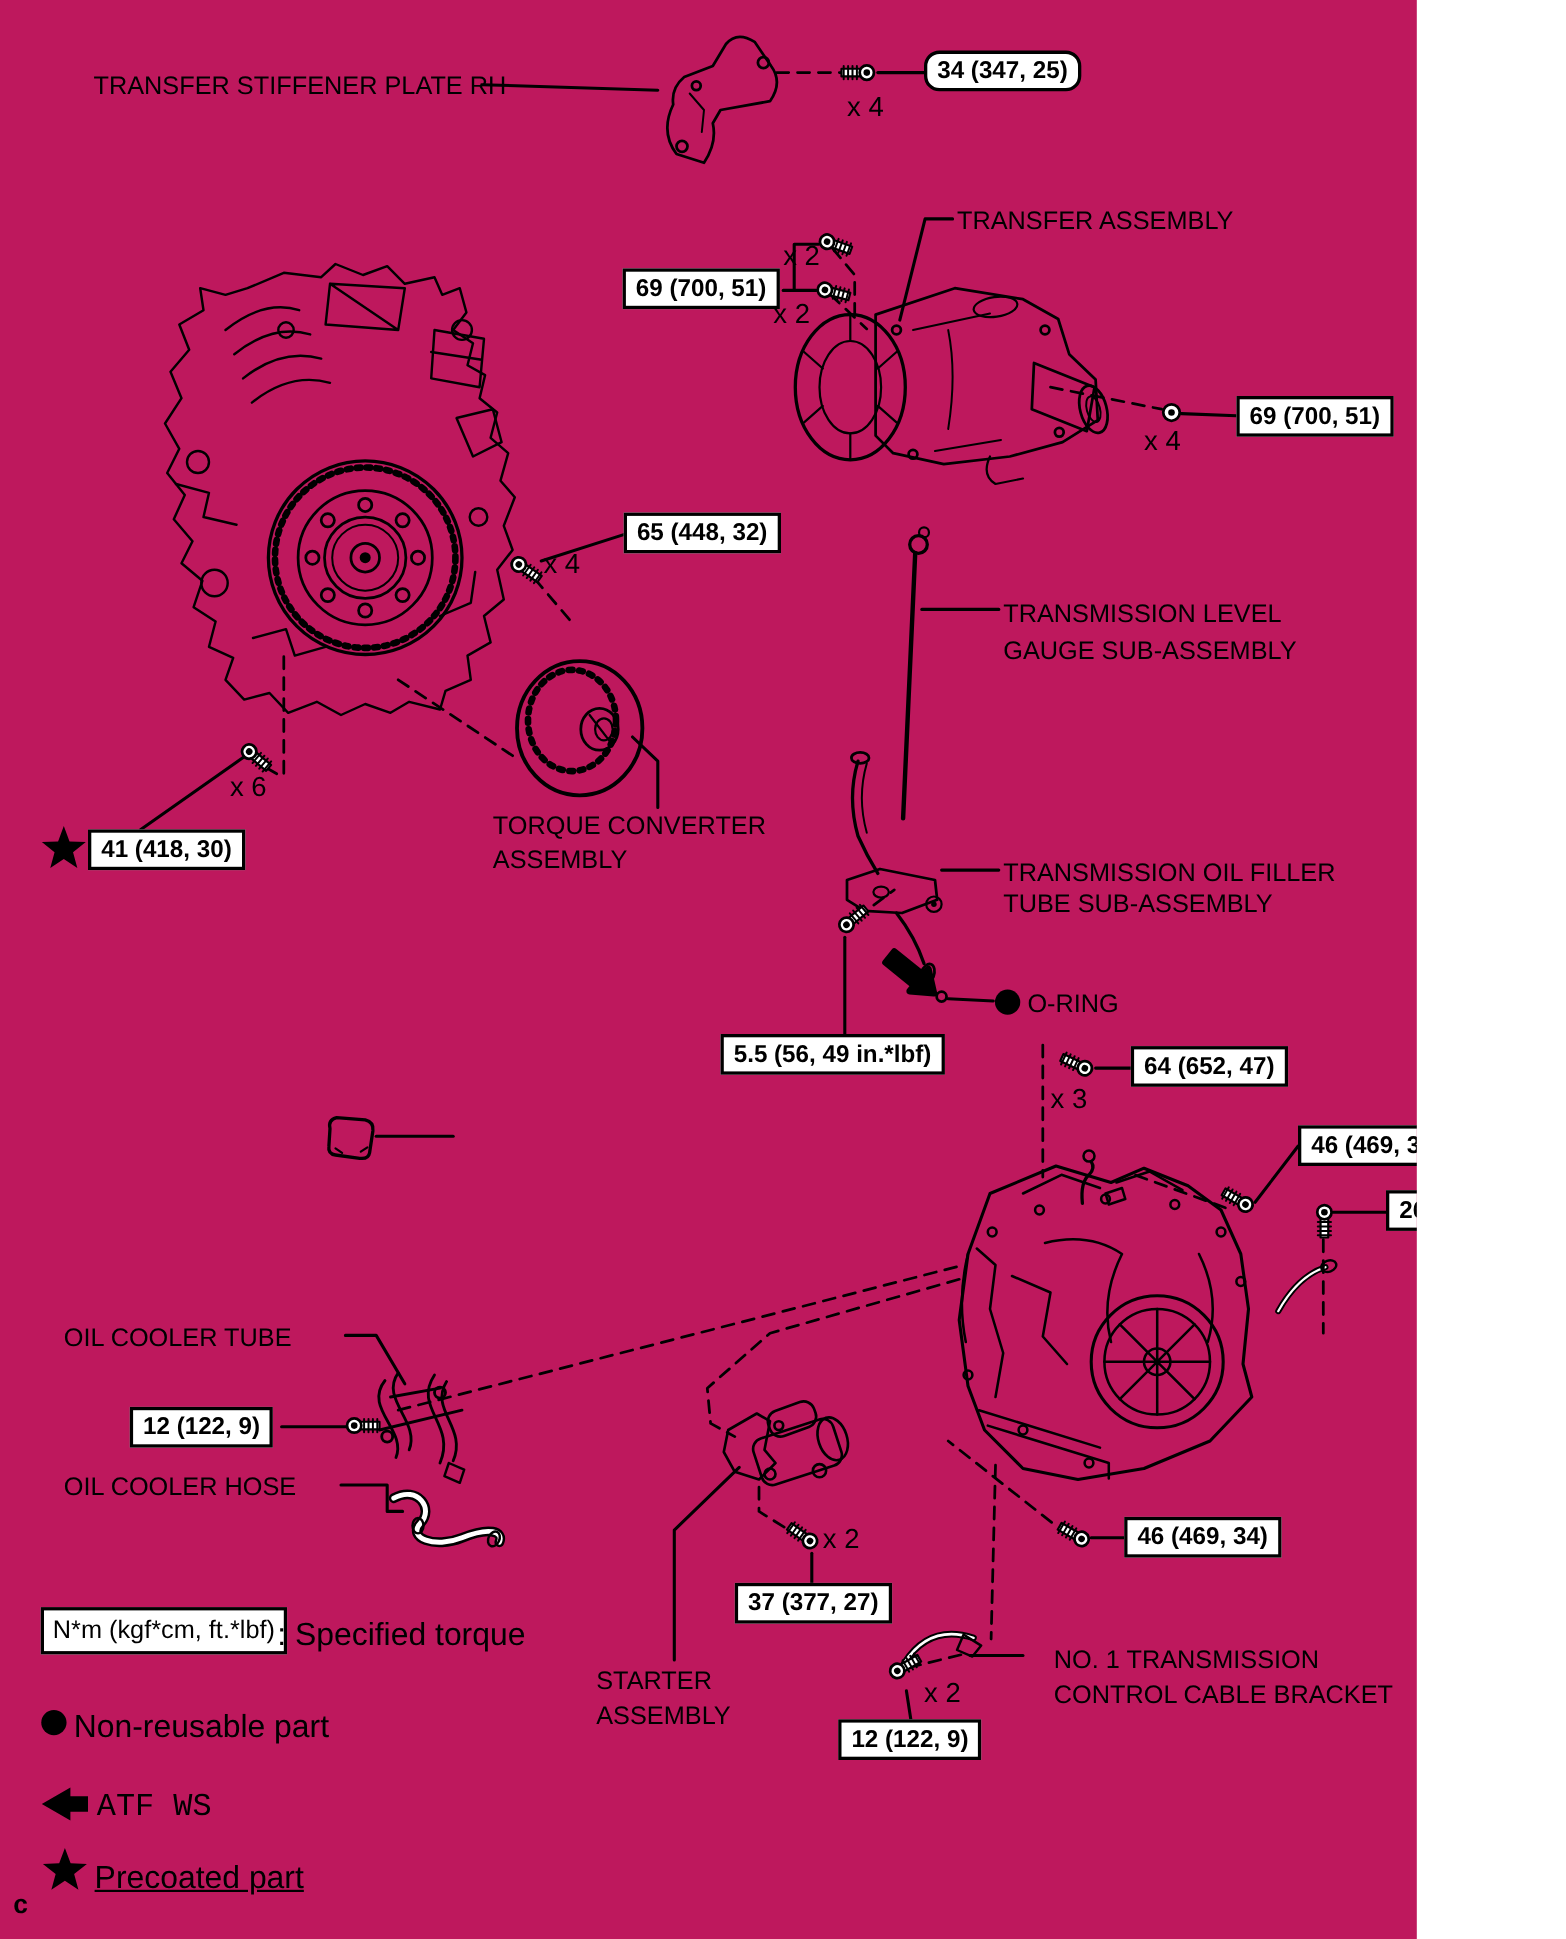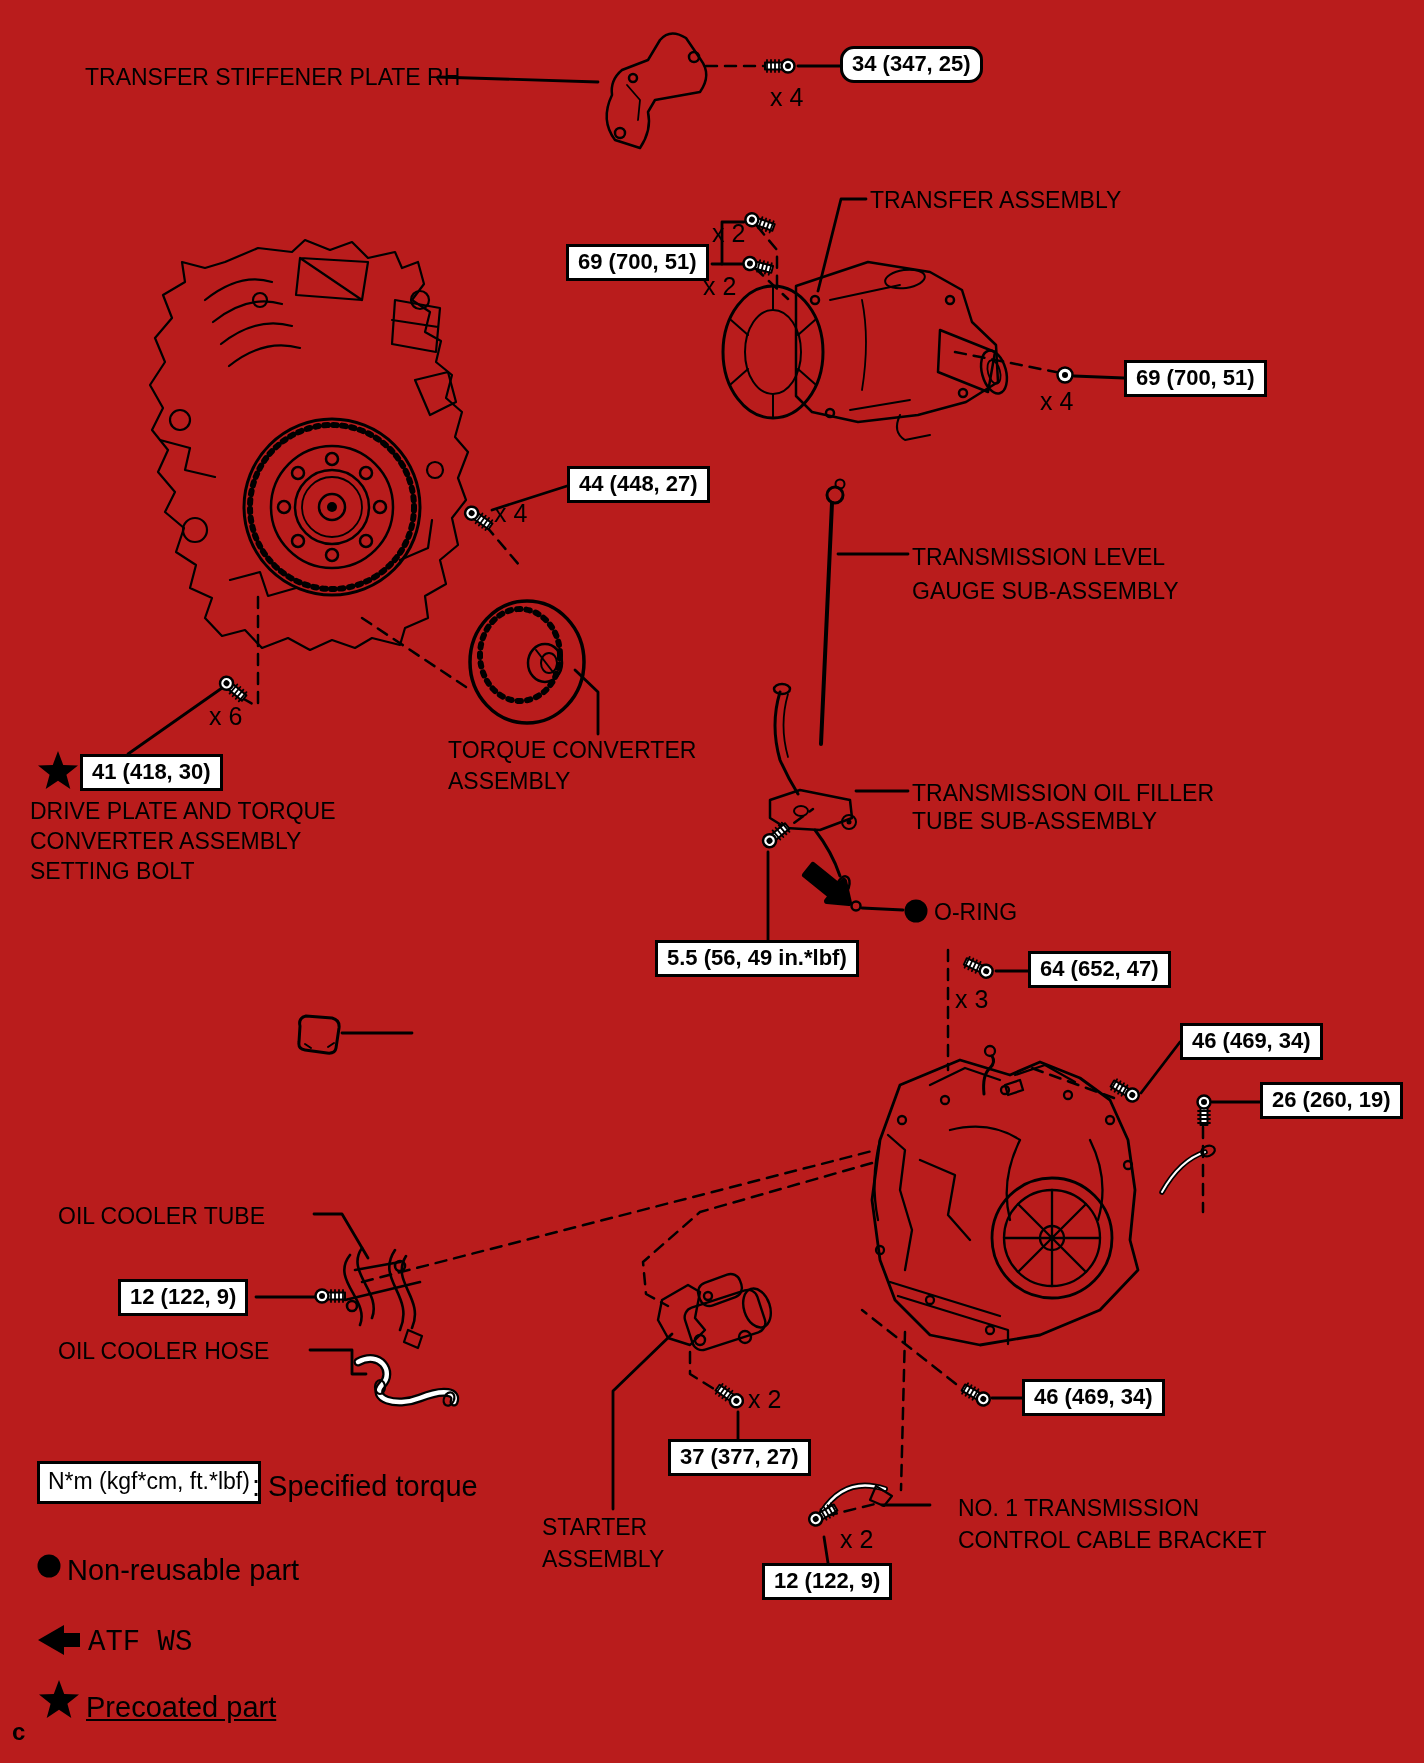--- a/index.html
+++ b/index.html
@@ -1,16 +1,16 @@
 <!DOCTYPE html>
 <html><head>
 <meta charset="utf-8">
 <style>
   html,body{margin:0;padding:0;background:#fff;}
-  .stage{position:relative;width:1424px;height:1763px;background:#b91c1c;
+  .stage{position:relative;width:1288px;height:1763px;background:#be185d;
          font-family:"Liberation Sans",sans-serif;color:#000;overflow:hidden;}
   .stage svg{position:absolute;left:0;top:0;}
   .lbl{position:absolute;font-size:23px;line-height:30px;white-space:nowrap;}
   .tq{position:absolute;border:3.5px solid #000;background:#fff;padding:2px 9px 3px;
       font-weight:bold;font-size:22px;white-space:nowrap;}
   .qty{position:absolute;font-size:25px;white-space:nowrap;}
   .legend-box{position:absolute;border:3px solid #000;background:#fff;padding:4px 8px 6px;
       font-size:23px;white-space:nowrap;}
   .cap{position:absolute;font-size:29px;white-space:nowrap;}
   .marker{position:absolute;font-weight:bold;font-size:24px;}
@@ -274,25 +274,20 @@
   <div class="lbl" style="left:912px;top:540px;line-height:34px;">
     <div>TRANSMISSION LEVEL</div>
       <div>GAUGE SUB-ASSEMBLY</div>
   </div>
 
   <div class="lbl" style="left:448px;top:735px;line-height:31px;">
     <div>TORQUE CONVERTER</div>
       <div>ASSEMBLY</div>
   </div>
 
-  <div class="lbl" style="left:30px;top:796px;line-height:30px;">
-    <div>DRIVE PLATE AND TORQUE</div>
-      <div>CONVERTER ASSEMBLY</div>
-      <div>SETTING BOLT</div>
-  </div>
 
   <div class="lbl" style="left:912px;top:779px;line-height:28px;">
     <div>TRANSMISSION OIL FILLER</div>
       <div>TUBE SUB-ASSEMBLY</div>
   </div>
 
   <div class="lbl" style="left:934px;top:897px;"><span>O-RING</span></div>
 
 
   <div class="lbl" style="left:58px;top:1201px;"><span>OIL COOLER TUBE</span></div>
@@ -305,21 +300,21 @@
   </div>
 
   <div class="lbl" style="left:933px;top:1492px;line-height:32px;margin-left:25px;">
     <div>NO. 1 TRANSMISSION</div>
       <div>CONTROL CABLE BRACKET</div>
   </div>
 
   <div class="tq" style="left:840px;top:46px;border-radius:14px;">34 (347, 25)</div>
   <div class="tq" style="left:566px;top:244px;">69 (700, 51)</div>
   <div class="tq" style="left:1124px;top:360px;">69 (700, 51)</div>
-  <div class="tq" style="left:567px;top:466px;">44 (448, 27)</div>
+  <div class="tq" style="left:567px;top:466px;">65 (448, 32)</div>
   <div class="tq" style="left:80px;top:754px;">41 (418, 30)</div>
   <div class="tq" style="left:655px;top:940px;">5.5 (56, 49 in.*lbf)</div>
   <div class="tq" style="left:1028px;top:951px;text-align:right;">64 (652, 47)</div>
   <div class="tq" style="left:1180px;top:1023px;">46 (469, 34)</div>
   <div class="tq" style="left:1260px;top:1082px;">26 (260, 19)</div>
   <div class="tq" style="left:118px;top:1279px;">12 (122, 9)</div>
   <div class="tq" style="left:668px;top:1439px;">37 (377, 27)</div>
   <div class="tq" style="left:1022px;top:1379px;">46 (469, 34)</div>
   <div class="tq" style="left:762px;top:1563px;">12 (122, 9)</div>
 

